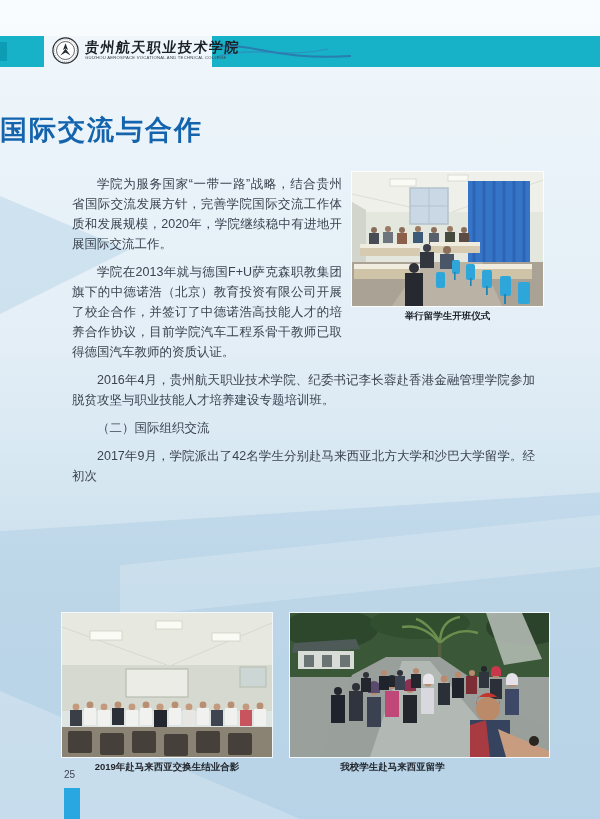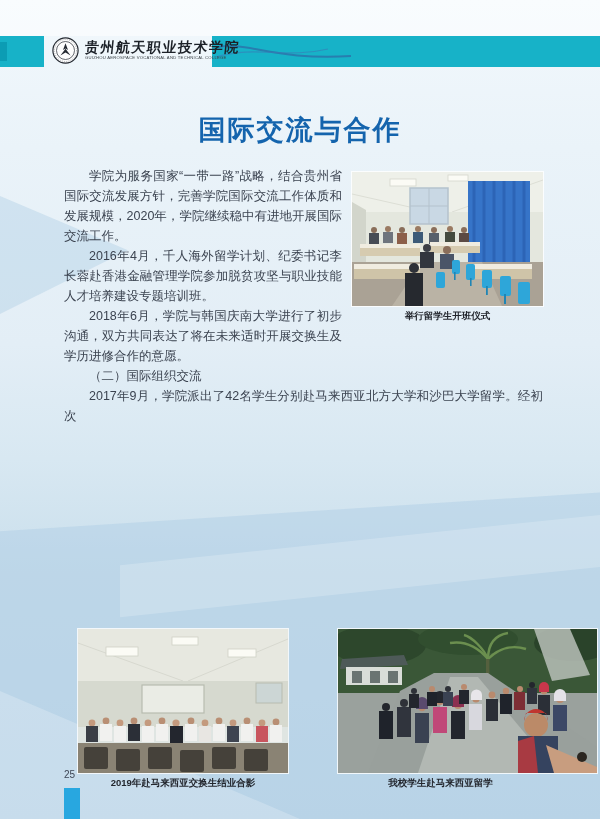--- a/index.html
+++ b/index.html
@@ -24,27 +24,27 @@
   .band-right{left:212px;right:0;}
   .band-notch{position:absolute;top:42px;left:0;width:7px;height:19px;background:#0c9cb4;}
   .swirl{position:absolute;left:4px;top:3px;}
   .brand{position:absolute;left:52px;top:37px;display:flex;align-items:center;}
   .logo{flex:0 0 auto;}
   .brand-text{margin-left:6px;}
   .school-zh{font-family:"DejaVu Serif","Liberation Serif",serif;font-weight:bold;
     font-size:14px;line-height:15px;color:#1c2128;letter-spacing:1.5px;transform:skewX(-6deg);}
   .school-en{font-size:4.2px;line-height:6px;color:#3a4046;letter-spacing:.25px;white-space:nowrap;}
   
-  .page-title{position:absolute;top:112px;left:0;width:100%;text-align:center;
+  .page-title{position:absolute;top:112px;left:0;width:100%;text-align:left;
     font-size:27px;font-weight:bold;color:#1464ad;letter-spacing:2px;}
   
   .article{position:absolute;left:64px;top:166px;width:479px;
     font-size:12.5px;line-height:20px;color:#3b4350;text-align:justify;}
-  .article p{margin:0;text-indent:2em;}
-  figure{margin:16px;}
+  .article p{margin:8px;text-indent:2em;}
+  figure{margin:0;}
   .photo{background:#dfe5e2;box-shadow:0 0 0 1px rgba(255,255,255,.8);overflow:hidden;}
   .photo svg{display:block;}
   figcaption{text-align:center;font-size:9.5px;font-weight:bold;color:#23272e;margin-top:4px;line-height:11px;}
   .photo-float{float:right;width:191px;margin:6px 0 12px 10px;}
   .photo-float .photo{width:191px;height:134px;}
   
   .bottom-photos{position:absolute;left:62px;top:613px;display:flex;gap:18px;}
   .bp-left{width:210px;}
   .bp-left .photo{width:210px;height:144px;}
   .bp-right{width:205px;}
@@ -162,22 +162,22 @@
               <rect x="152" y="122" width="2" height="10"></rect>
           </g>
 
           <circle cx="62" cy="96" r="5" fill="#2e3138"></circle>
             <rect x="53" y="101" width="18" height="33" fill="#26292f"></rect>
         </svg>
       </div>
       <figcaption>举行留学生开班仪式</figcaption>
     </figure>
     <p>学院为服务国家“一带一路”战略，结合贵州省国际交流发展方针，完善学院国际交流工作体质和发展规模，2020年，学院继续稳中有进地开展国际交流工作。</p>
-    <p>2016年4月，千人海外留学计划、纪委书记李长蓉赴香港金融管理学院参加脱贫攻坚与职业技能人才培养建设专题培训班。</p>
-    <p>2018年6月，学院与韩国庆南大学进行了初步沟通，双方共同表达了将在未来适时开展交换生及学历进修合作的意愿。</p>
+    <p>学院在2013年就与德国F+U萨克森职教集团旗下的中德诺浩（北京）教育投资有限公司开展了校企合作，并签订了中德诺浩高技能人才的培养合作协议，目前学院汽车工程系骨干教师已取得德国汽车教师的资质认证。</p>
+    <p>2016年4月，贵州航天职业技术学院、纪委书记李长蓉赴香港金融管理学院参加脱贫攻坚与职业技能人才培养建设专题培训班。</p>
     <p>（二）国际组织交流</p>
     <p>2017年9月，学院派出了42名学生分别赴马来西亚北方大学和沙巴大学留学。经初次</p>
   </div>
 
   <div class="bottom-photos">
     <figure class="bp-left">
       <div class="photo">
         <svg width="210" height="144" viewBox="0 0 210 144">
           <rect width="210" height="60" fill="#e7e8e0"></rect>
           <line x1="0" y1="14" x2="105" y2="52" stroke="#d7d8cf" stroke-width="1"></line>

